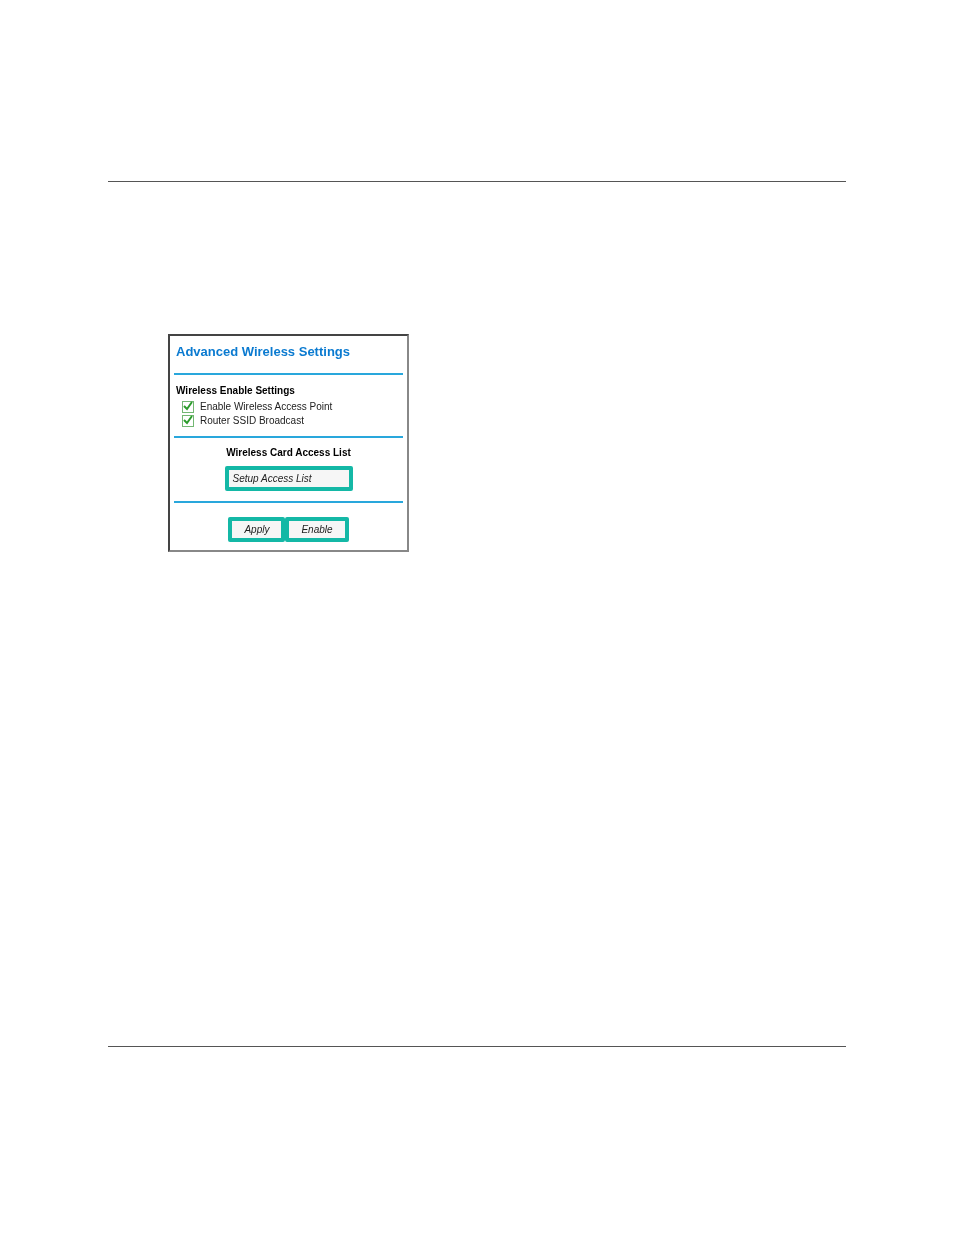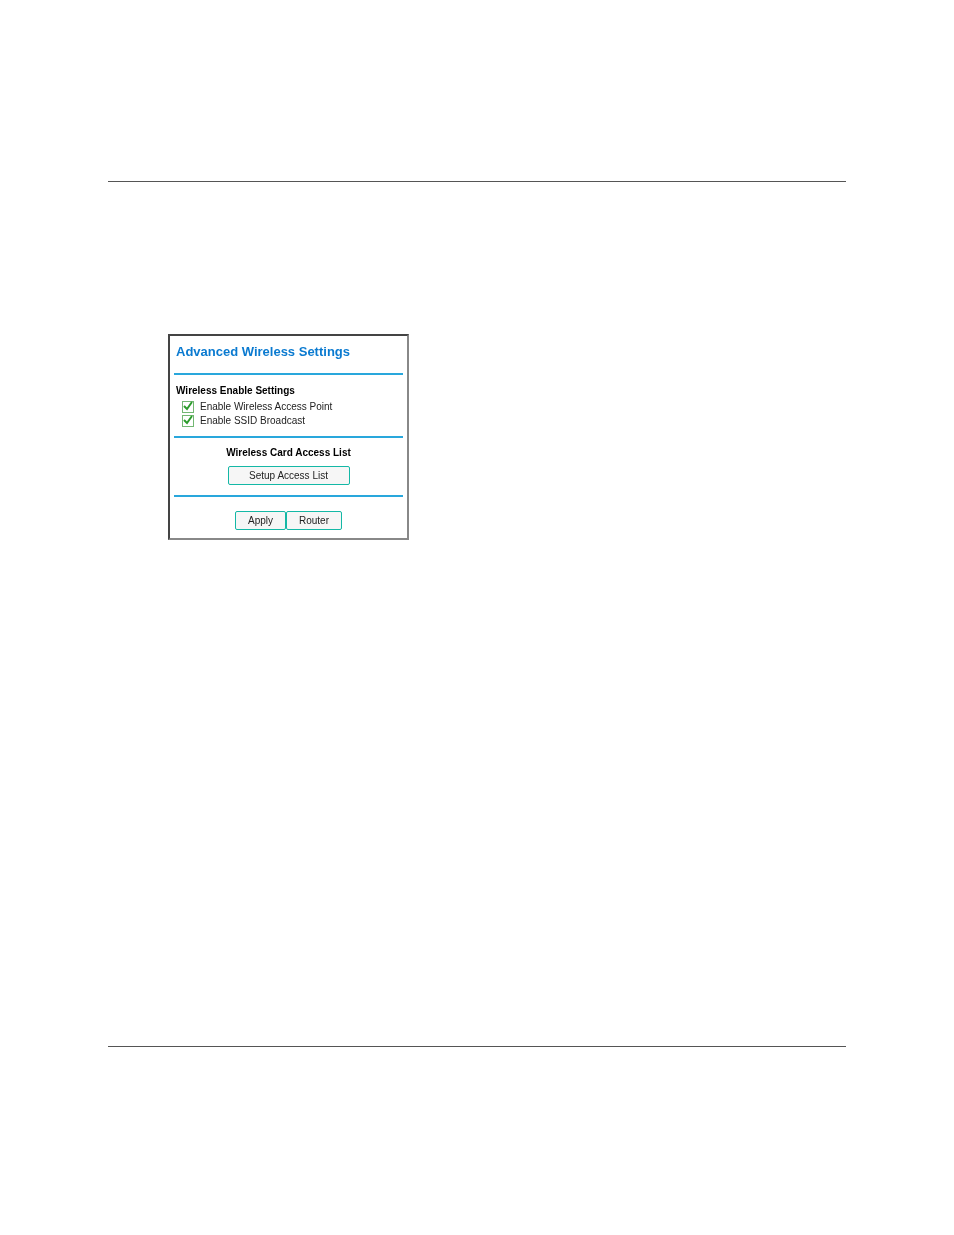--- a/index.html
+++ b/index.html
@@ -89,25 +89,26 @@
   }
   .access-label {
     font-weight: bold;
     font-size: 10px;
   }
   .btn {
     display: inline-block;
     font-size: 10px;
     color: #222;
     background: #f6f6f6;
-    border: 1px solid #14b8a6;
+    border: 4px solid #14b8a6;
     border-radius: 2px;
     padding: 2px 12px;
-    text-align: center;
+    text-align: left;
     line-height: 13px;
+    font-style: italic;
   }
   .btn-wide {
     width: 112px;
     padding: 2px 4px;
   }
   .btn-row {
     display: flex;
     justify-content: center;
     gap: 0;
     padding: 4px 0 0 0;
@@ -138,30 +139,30 @@
       </span>
       <span class="chk-label">Enable Wireless Access Point</span>
     </div>
 
     <div class="chk-row">
       <span class="chk checked">
         <svg width="12" height="12" viewBox="0 0 12 12">
           <path d="M2 6 L5 9 L10 2" stroke="#2b9c2b" stroke-width="2" fill="none"></path>
         </svg>
       </span>
-      <span class="chk-label">Enable SSID Broadcast</span>
+      <span class="chk-label">Router SSID Broadcast</span>
     </div>
 
     <hr class="divider" style="margin-top:8px;">
 
     <div class="access-row">
       <span class="access-label">Wireless Card Access List</span>
       <span class="btn btn-wide">Setup Access List</span>
     </div>
 
     <hr class="divider divider-last">
 
     <div class="btn-row">
       <span class="btn">Apply</span>
-      <span class="btn">Router</span>
+      <span class="btn">Enable</span>
     </div>
   </div>
 </div>
 
 </body></html>

